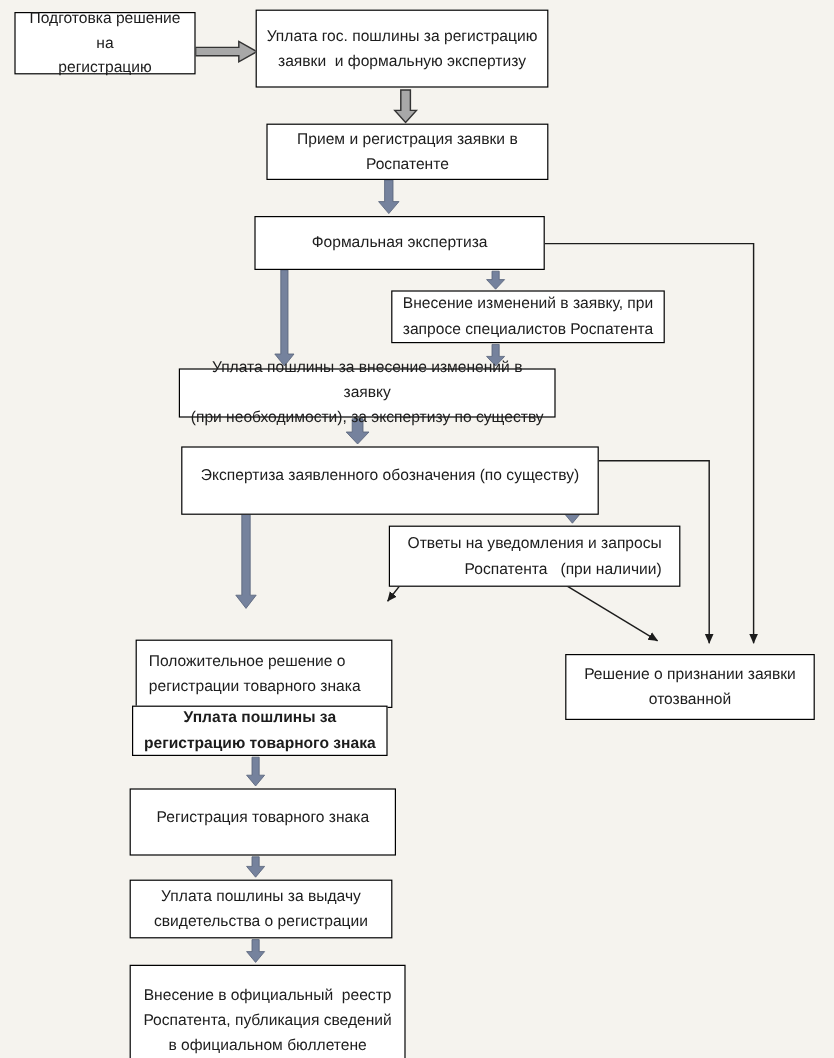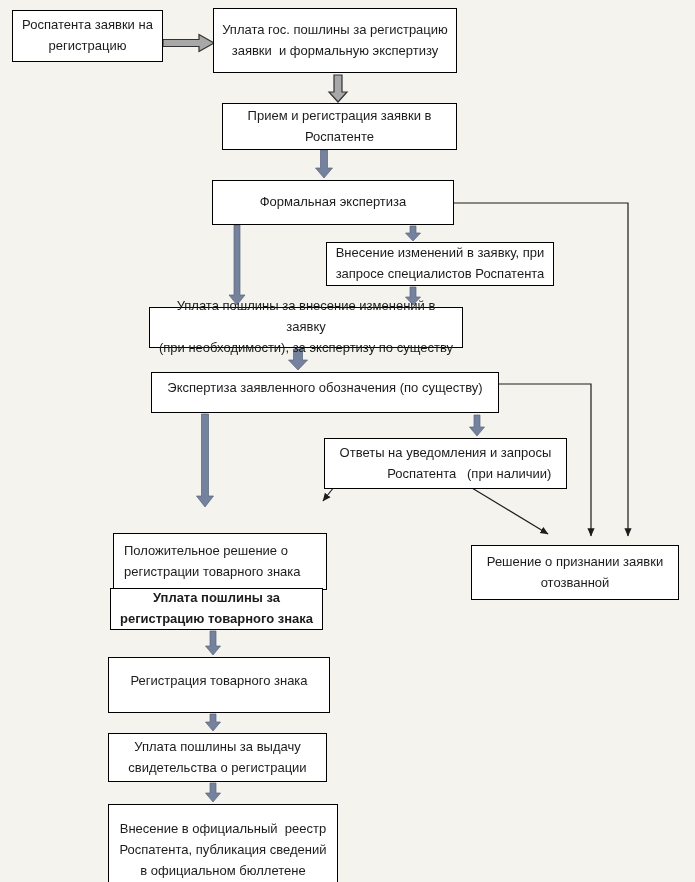--- a/index.html
+++ b/index.html
@@ -49,38 +49,38 @@
     <polygon class="flow-arrow" points="210,631 216,631 216,646 220.5,646 213,655 205.5,646 210,646"></polygon>
     <polygon class="flow-arrow" points="210,714 216,714 216,722 220.5,722 213,731 205.5,722 210,722"></polygon>
     <polygon class="flow-arrow" points="210,783 216,783 216,793 220.5,793 213,802 205.5,793 210,793"></polygon>
 
     <polyline class="connector" points="454,203 628,203 628,536" marker-end="url(#ah)"></polyline>
     <polyline class="connector" points="499,384 591,384 591,536" marker-end="url(#ah)"></polyline>
     <line class="connector" x1="334" y1="487" x2="323" y2="501" marker-end="url(#ah)"></line>
     <line class="connector" x1="472" y1="488" x2="548" y2="534" marker-end="url(#ah)"></line>
   </svg>
 
-  <div class="node" style="left:12px; top:10px; width:151px; height:52px;">Роспатента заявки на
+  <div class="node" style="left:12px; top:10px; width:151px; height:52px;">Подготовка решение на
 регистрацию</div>
 
   <div class="node" style="left:213px; top:8px; width:244px; height:65px;">Уплата гос. пошлины за регистрацию
 заявки&nbsp; и формальную экспертизу</div>
 
   <div class="node" style="left:222px; top:103px; width:235px; height:47px;">Прием и регистрация заявки в
 Роспатенте</div>
 
   <div class="node" style="left:212px; top:180px; width:242px; height:45px;">Формальная экспертиза</div>
 
   <div class="node" style="left:326px; top:242px; width:228px; height:44px;">Внесение изменений в заявку, при
 запросе специалистов Роспатента</div>
 
   <div class="node" style="left:149px; top:307px; width:314px; height:41px;">Уплата пошлины за внесение изменений в заявку
 (при необходимости), за экспертизу по существу</div>
 
-  <div class="node nudge-up" style="left:151px; top:372px; width:348px; height:41px;">Экспертиза заявленного обозначения (по существу)</div>
+  <div class="node nudge-up" style="left:151px; top:372px; width:348px; height:57px;">Экспертиза заявленного обозначения (по существу)</div>
 
   <div class="node" style="left:324px; top:438px; width:243px; height:51px;text-align:right;">Ответы на уведомления и запросы
 Роспатента&nbsp;&nbsp; (при наличии)</div>
 
   <div class="node align-left" style="left:113px; top:509px; width:214px; height:57px;">Положительное решение о
 регистрации товарного знака</div>
 
   <div class="node" style="left:471px; top:545px; width:208px; height:55px;">Решение о признании заявки
 отозванной</div>
 

